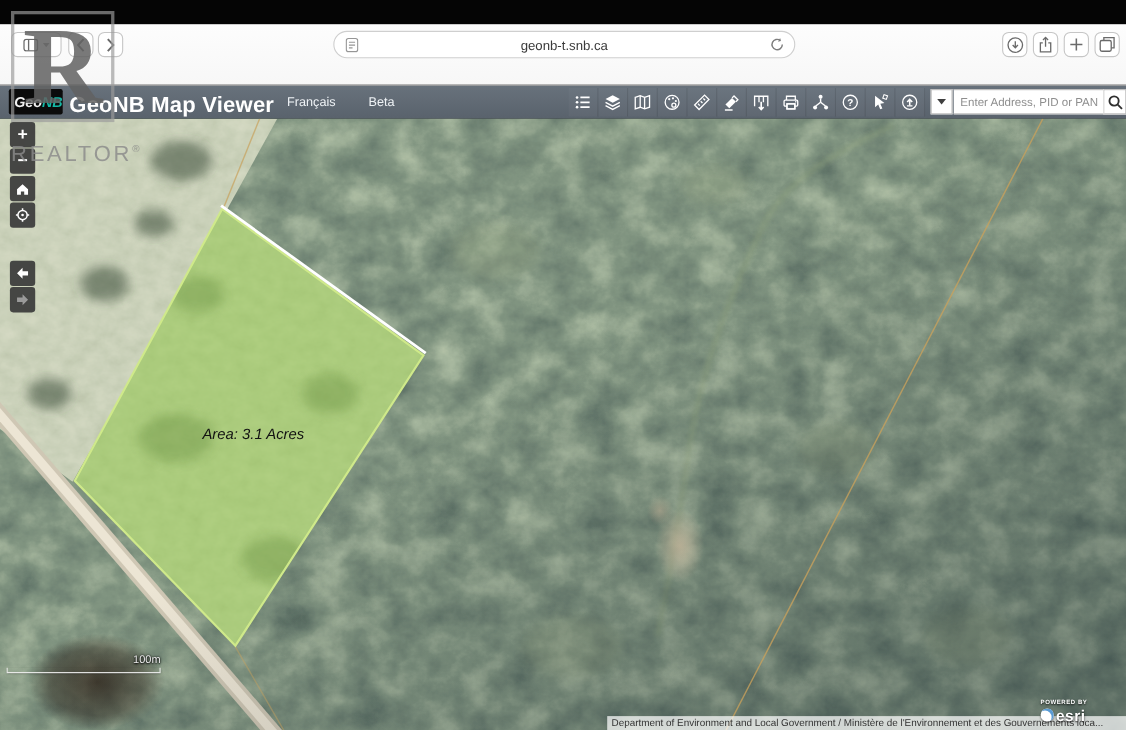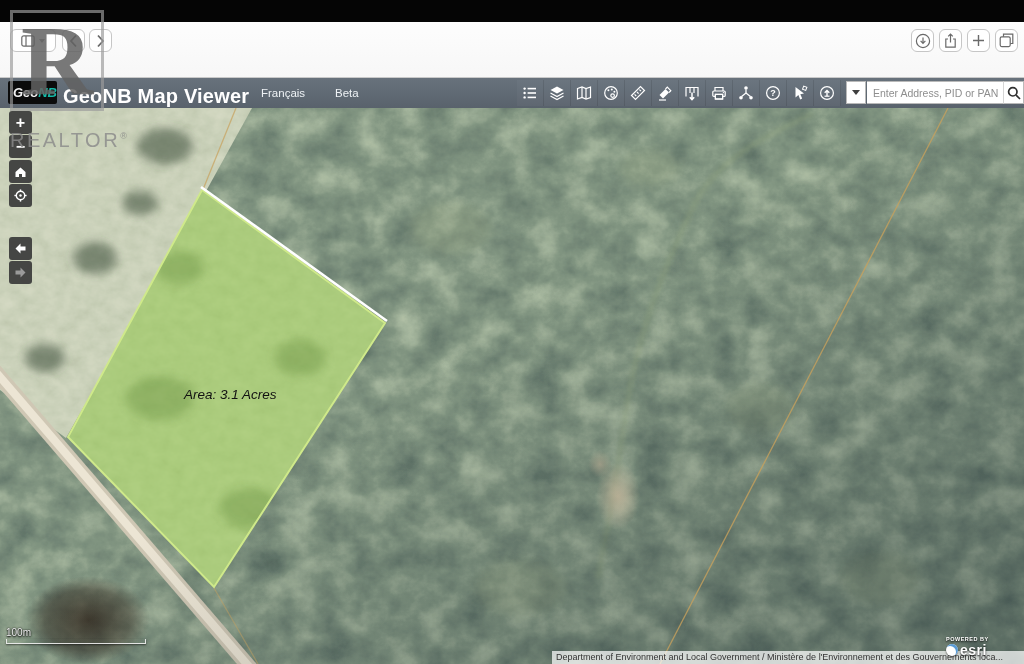--- a/index.html
+++ b/index.html
@@ -69,21 +69,21 @@
   .map-wrap { position:absolute; left:0; top:108px; width:1024px; height:556px; }
   .area-label { position:absolute; left:184px; top:387px; font-size:13.5px; font-style:italic;
                 color:#121212; white-space:nowrap; }
 
   .mapctl { position:absolute; left:9px; width:23px; height:23px; background:rgba(58,58,58,0.92);
             border-radius:3px; color:#fff; display:flex; align-items:center; justify-content:center;
             font-size:16px; font-weight:bold; line-height:1; }
   .ctl-zin{top:111px;} .ctl-zout{top:135px;} .ctl-home{top:160px;} .ctl-loc{top:184px;}
   .ctl-back{top:237px;} .ctl-fwd{top:261px;}
 
-  .scalebar { position:absolute; left:6px; top:627px; width:140px; text-align:left; }
+  .scalebar { position:absolute; left:6px; top:595px; width:140px; text-align:right; }
   .scalebar .lbl { font-size:10px; color:#ececec; text-shadow:0 1px 2px #000, 0 0 2px #000; }
   .scalebar .bar { margin-top:1px; height:5px; border:1px solid rgba(240,240,240,.9); border-top:none;
                    box-shadow:0 1px 2px rgba(0,0,0,.5); }
   .coords { position:absolute; left:0; top:646px; height:16px; display:flex; align-items:center; gap:5px;
             background:rgba(15,15,15,0.58); padding:0 8px 0 4px; color:#f2f2f2; font-size:9.5px; }
   .attrib { position:absolute; left:552px; right:0; top:651px; height:13px; background:rgba(255,255,255,0.72);
             color:#333; font-size:9px; line-height:13px; padding:0 4px; white-space:nowrap; overflow:hidden; }
   .esri { position:absolute; left:946px; top:636px; text-align:right; z-index:6; }
   .esri .pb { font-size:5.5px; font-weight:bold; color:#fff; letter-spacing:.5px;
               text-shadow:0 1px 2px #000; }
@@ -127,20 +127,37 @@
       <svg width="9" height="14" viewBox="0 0 9 14" fill="none" stroke="#6a6a6a" stroke-width="1.8">
           <polyline points="7,1.5 2,7 7,12.5"></polyline>
         </svg>
     </div>
     <div class="navbtn btn-fwd">
       <svg width="9" height="14" viewBox="0 0 9 14" fill="none" stroke="#6a6a6a" stroke-width="1.8">
           <polyline points="2,1.5 7,7 2,12.5"></polyline>
         </svg>
     </div>
 
+    <div class="urlbar">
+      <span class="page-ic">
+        <svg width="12" height="14" viewBox="0 0 12 14" fill="none" stroke="#969696" stroke-width="1.1">
+          <rect x="0.8" y="1" width="10.4" height="12" rx="2"></rect>
+            <line x1="3.2" y1="4.4" x2="8.8" y2="4.4"></line>
+            <line x1="3.2" y1="7" x2="8.8" y2="7"></line>
+            <line x1="3.2" y1="9.6" x2="6.5" y2="9.6"></line>
+        </svg>
+      </span>
+      <span class="url-text">geonb-t.snb.ca</span>
+      <span class="reload-ic">
+        <svg width="13" height="13" viewBox="0 0 13 13" fill="none" stroke="#7d7d7d" stroke-width="1.3">
+          <path d="M11.2 6.5 A4.7 4.7 0 1 1 9.4 2.8"></path>
+            <path d="M9.2 0.6 L9.9 3.2 L7.3 3.9" fill="#7d7d7d" stroke="none"></path>
+        </svg>
+      </span>
+    </div>
 
     <div class="right-btns">
       <div class="rb">
         <svg width="16" height="16" viewBox="0 0 16 16" fill="none" stroke="#6a6a6a" stroke-width="1.2">
           <circle cx="8" cy="8" r="6.6"></circle>
             <path d="M8 4.5 V10 M5.6 7.9 L8 10.4 L10.4 7.9"></path>
         </svg>
       </div>
       <div class="rb">
         <svg width="15" height="16" viewBox="0 0 15 16" fill="none" stroke="#6a6a6a" stroke-width="1.2">

